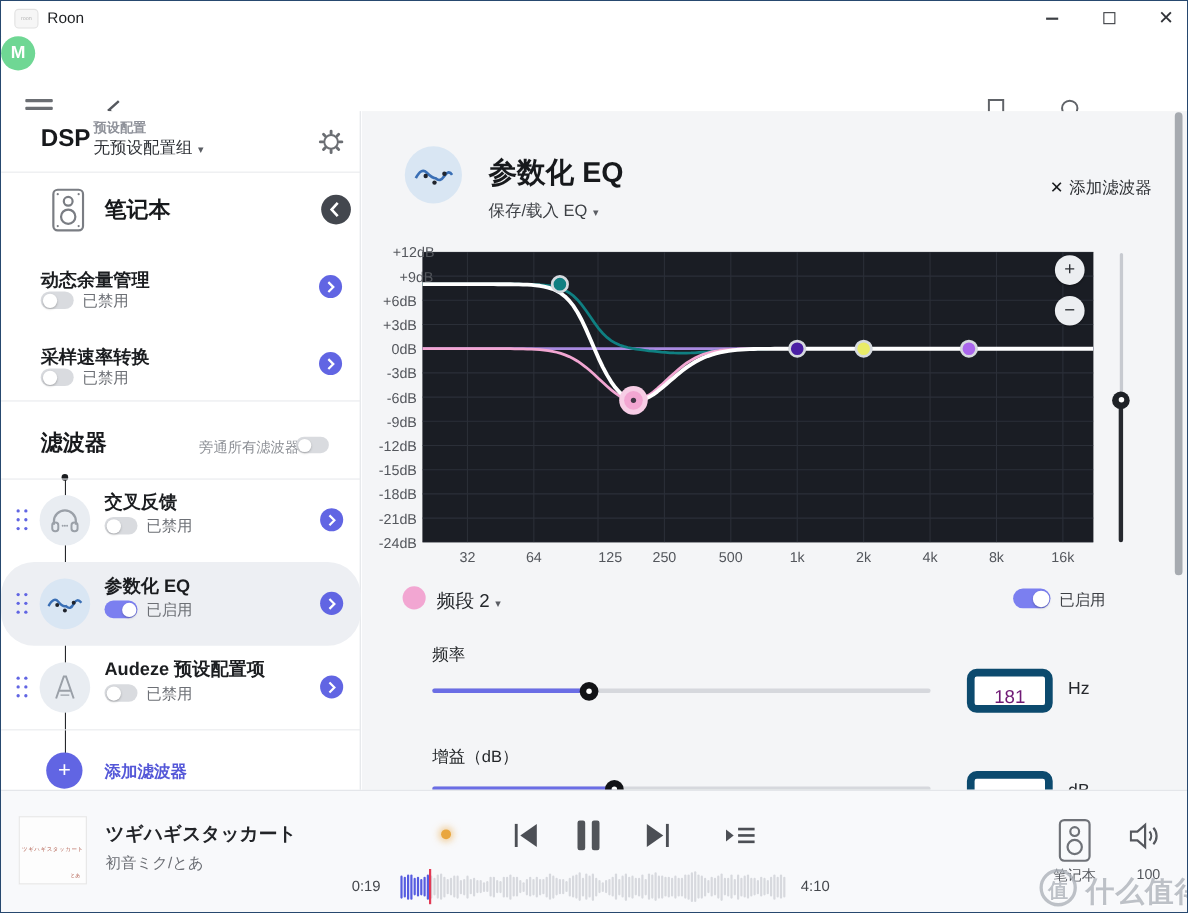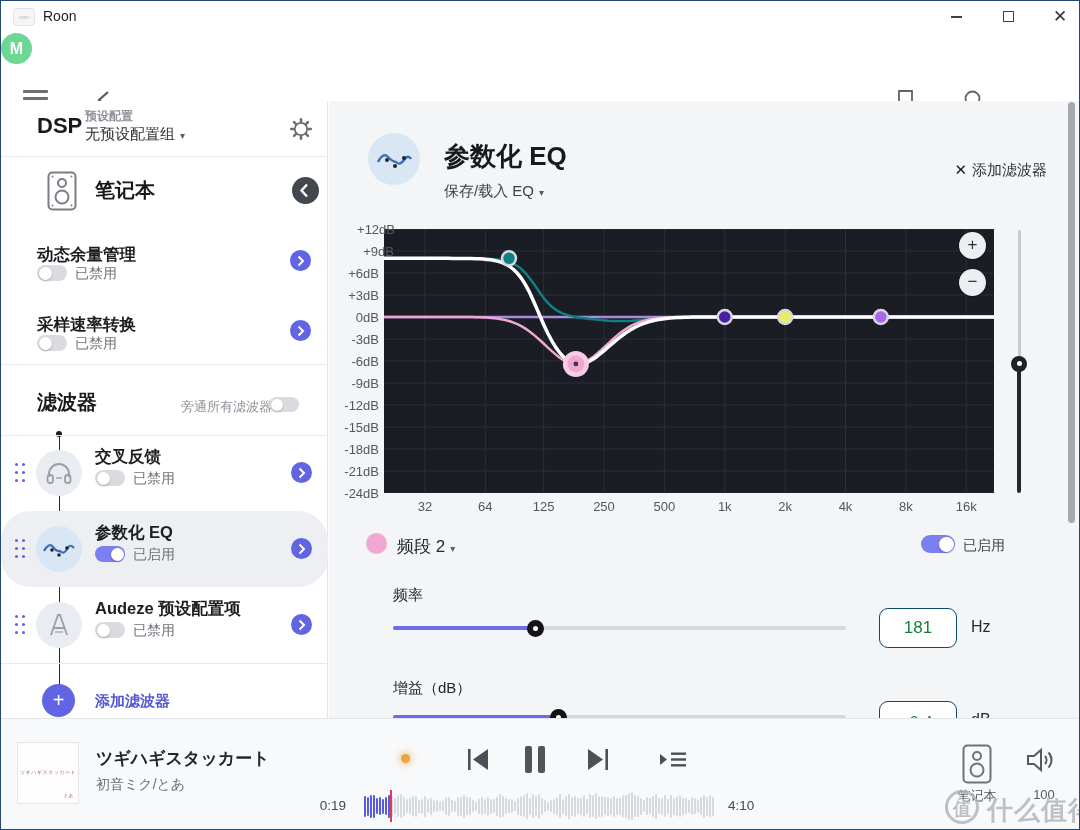--- a/index.html
+++ b/index.html
@@ -91,22 +91,22 @@
   #band-dot{position:absolute;left:37px;top:432px;width:21px;height:21px;border-radius:50%;}
   #band-label{position:absolute;left:68px;top:434px;font-size:17px;color:#24272b;}
   #band-toggle{left:592px;top:434px;width:34px;height:18px;}
   #band-toggle .knob{width:15px;height:15px;}
   #band-enabled{position:absolute;left:634px;top:436px;font-size:14px;color:#3c3f44;}
   .param-label{position:absolute;left:64px;font-size:15px;color:#232629;}
   .slider-track{position:absolute;left:64px;width:453px;height:4px;border-radius:2px;background:#d6d8dd;}
   .slider-fill{position:absolute;left:0;top:0;height:4px;border-radius:2px;background:var(--accent-mid);}
   .slider-knob{position:absolute;top:-6.5px;width:17px;height:17px;border-radius:50%;background:#121316;}
   .slider-knob i{position:absolute;left:6px;top:6px;width:5px;height:5px;border-radius:50%;background:#fff;}
-  .value-box{position:absolute;left:550px;width:78px;height:40px;background:#fff;border:1px solid #0c4a6e;
-      border-radius:9px;font-size:17px;color:#15803d;text-align:center;line-height:38px;}
+  .value-box{position:absolute;left:550px;width:78px;height:40px;background:#fff;border:7px solid #0c4a6e;
+      border-radius:9px;font-size:17px;color:#701a75;text-align:center;line-height:38px;}
   .unit{position:absolute;left:642px;font-size:16px;color:#26292e;}
 
   
   #player{position:absolute;left:0;top:717px;width:1080px;height:113px;background:#f8f9fb;
       border-top:1px solid #e2e4e8;}
   #album-art{position:absolute;left:16px;top:23px;width:62px;height:62px;background:#fdfdfd;
       border:1px solid #e6e6e6;overflow:hidden;}
   #album-art .l1{margin-top:26px;text-align:center;font-size:5px;color:#b05a4a;letter-spacing:.5px;}
   #album-art .l2{position:absolute;right:5px;bottom:5px;font-size:4.5px;color:#b05a4a;}
   #track-title{position:absolute;left:95px;top:28px;font-size:17px;font-weight:bold;color:#222428;}
@@ -425,21 +425,21 @@
       <div class="ylabel" style="left: 0px; top: 231px;">-3dB</div>
       <div class="ylabel" style="left: 0px; top: 253px;">-6dB</div>
       <div class="ylabel" style="left: 0px; top: 275px;">-9dB</div>
       <div class="ylabel" style="left: 0px; top: 297px;">-12dB</div>
       <div class="ylabel" style="left: 0px; top: 319px;">-15dB</div>
       <div class="ylabel" style="left: 0px; top: 341px;">-18dB</div>
       <div class="ylabel" style="left: 0px; top: 363px;">-21dB</div>
       <div class="ylabel" style="left: 0px; top: 385px;">-24dB</div>
       <div class="xlabel" style="left: 73.9395px;">32</div>
       <div class="xlabel" style="left: 134.316px;">64</div>
-      <div class="xlabel" style="left: 192.626px;">125</div>
+      <div class="xlabel" style="left: 192.626px; text-align: right;">125</div>
       <div class="xlabel" style="left: 253.003px;">250</div>
       <div class="xlabel" style="left: 313.379px;">500</div>
       <div class="xlabel" style="left: 373.756px;">1k</div>
       <div class="xlabel" style="left: 434.132px;">2k</div>
       <div class="xlabel" style="left: 494.508px;">4k</div>
       <div class="xlabel" style="left: 554.885px;">8k</div>
       <div class="xlabel" style="left: 615.261px;">16k</div>
     </div>
 
   <div id="player">

